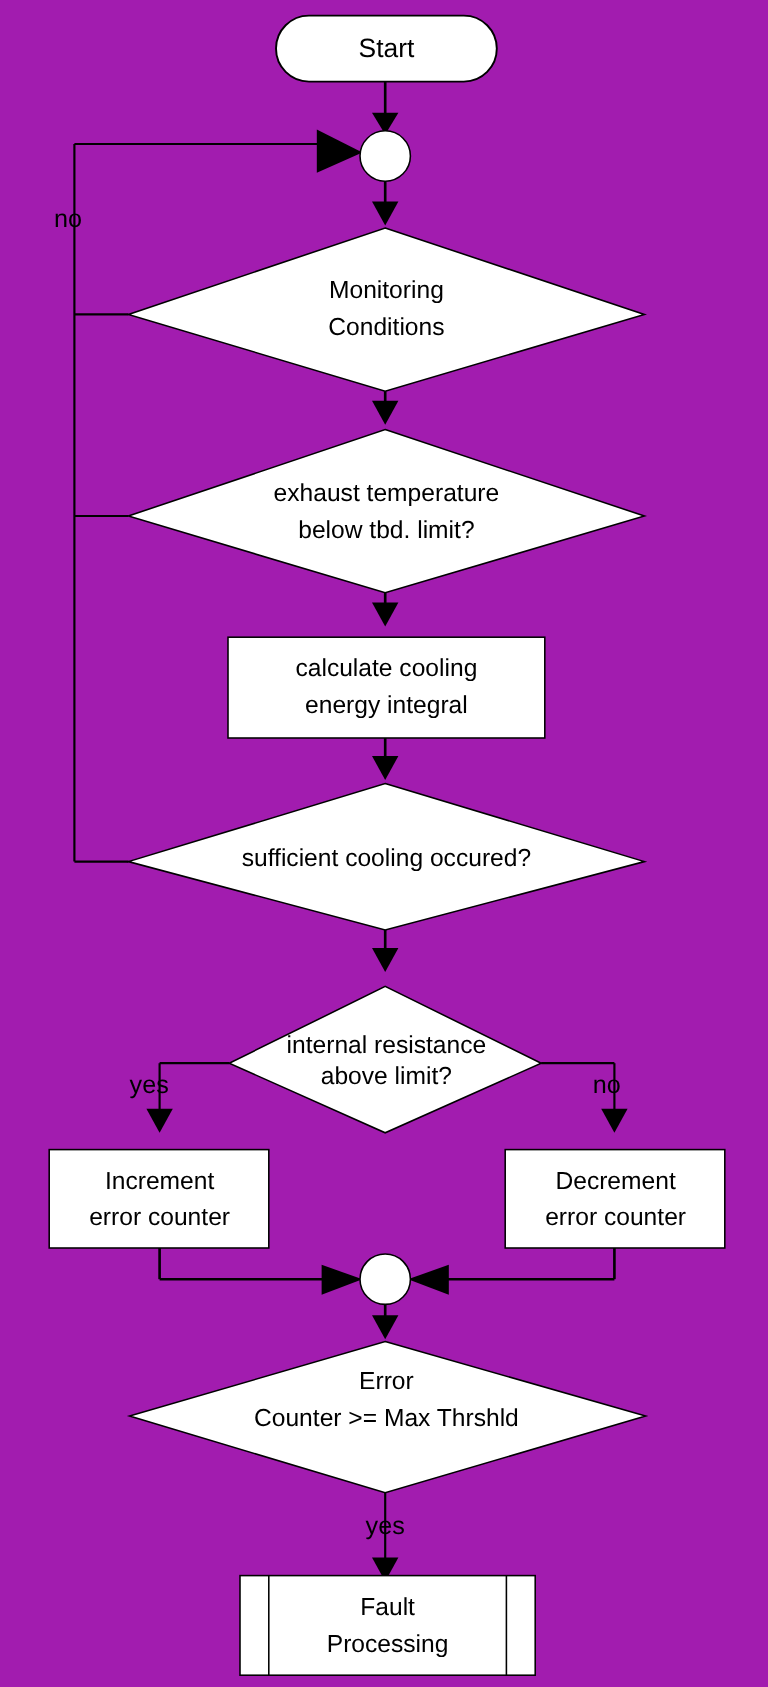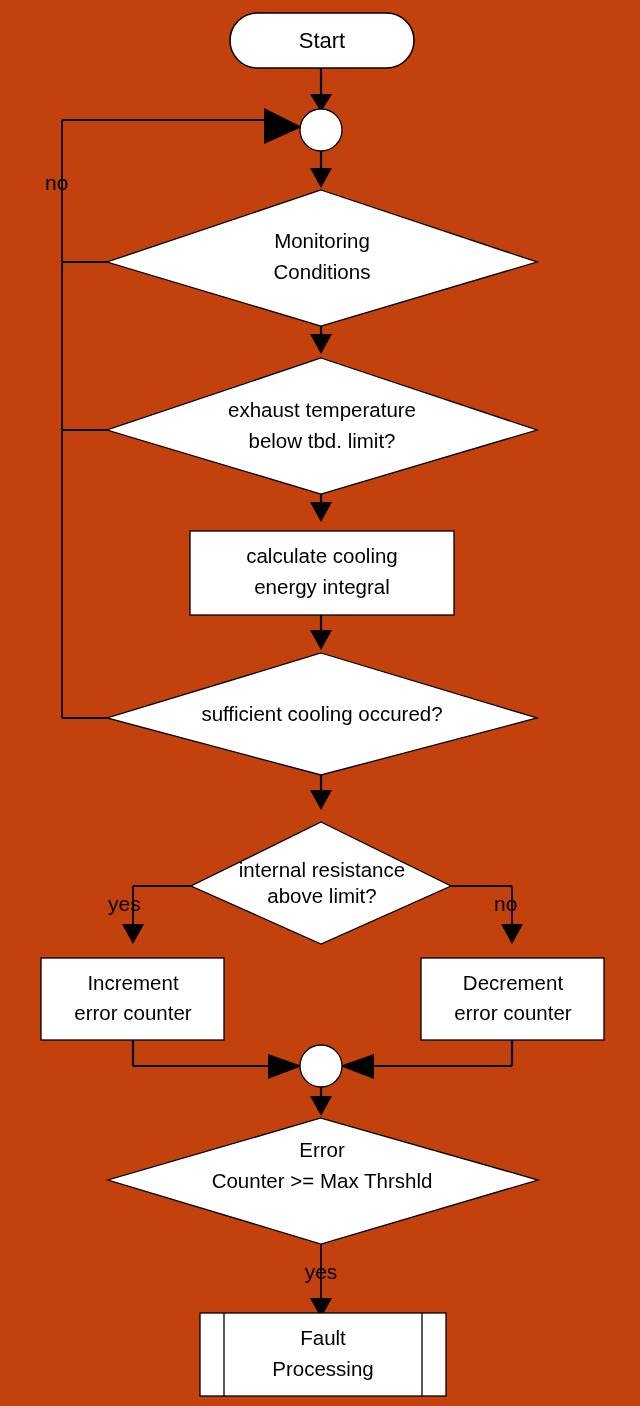--- a/index.html
+++ b/index.html
@@ -10,21 +10,21 @@
   body {
     width: 640px;
     height: 1406px;
     font-family: "Liberation Sans", sans-serif;
     overflow: hidden;
   }
   #flowchart-root {
     position: relative;
     width: 640px;
     height: 1406px;
-    background: #c2410c;
+    background: #a21caf;
   }
   svg.chart-canvas {
     display: block;
     width: 640px;
     height: 1406px;
   }
   .shape-outline {
     fill: #ffffff;
     stroke: #000000;
     stroke-width: 1.6;

